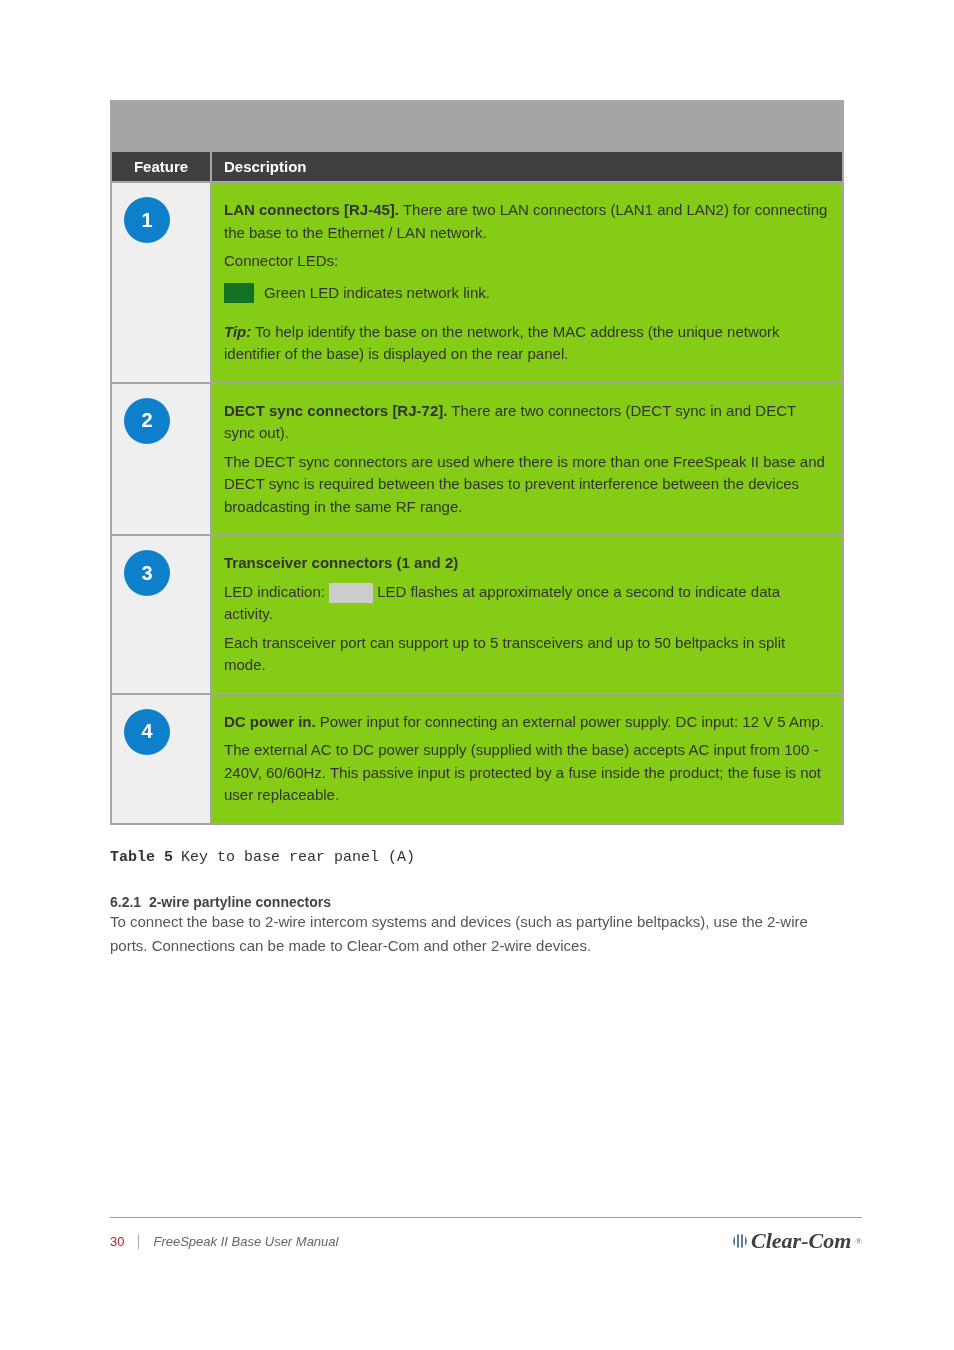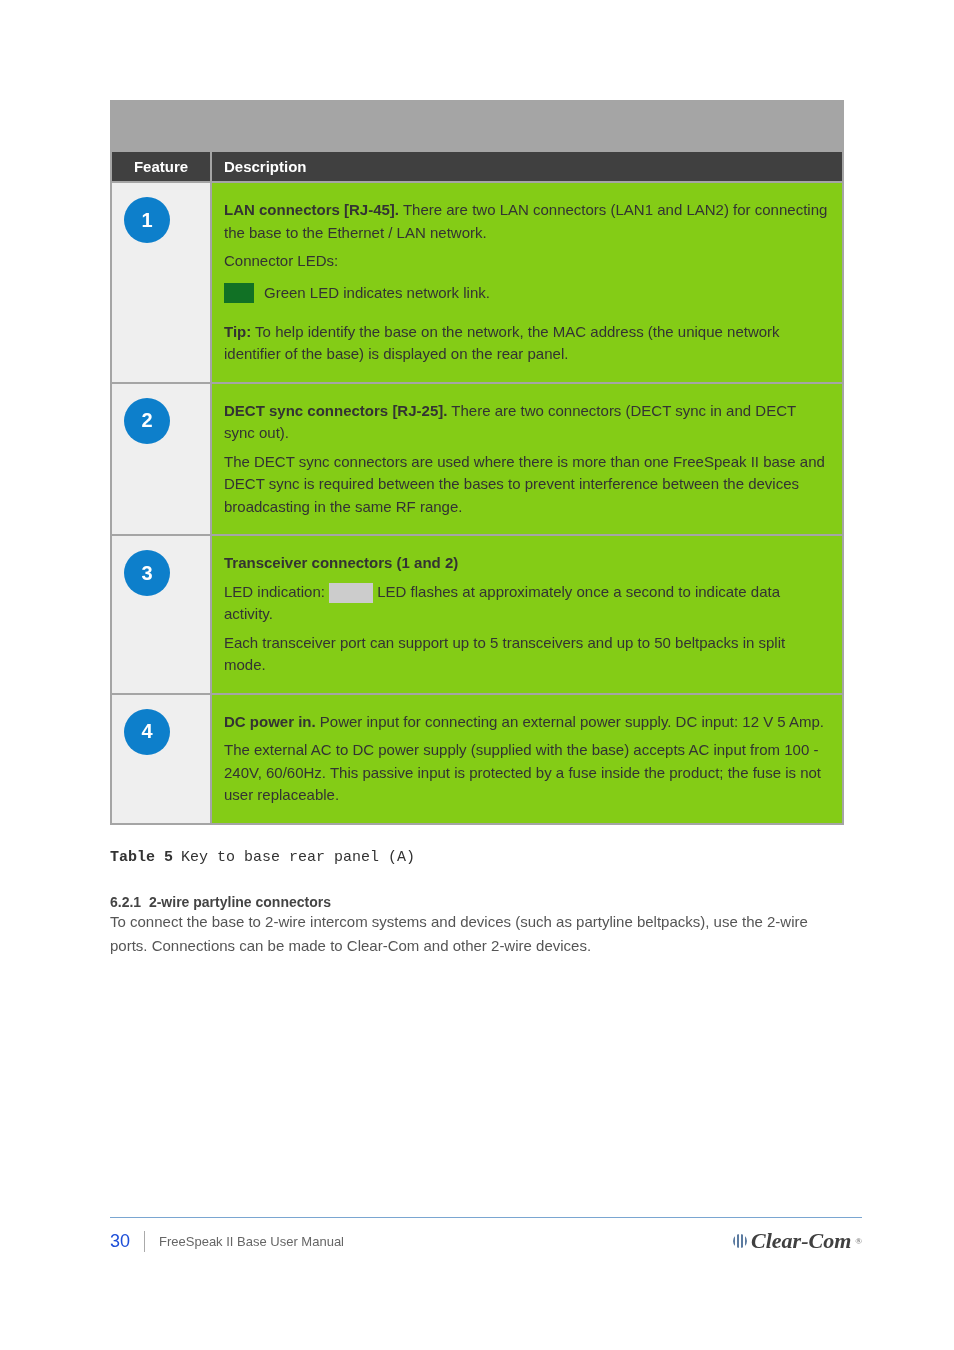--- a/index.html
+++ b/index.html
@@ -59,36 +59,36 @@
   .desc-col p { margin: 6px 0; line-height: 1.5; }
   .desc-col p strong { font-weight: bold; }
   .bullet-line { display: flex; align-items: center; gap: 10px; margin: 10px 0 18px 0; }
   .green-swatch {
     width: 30px; height: 20px; background: #117125; flex: 0 0 30px;
   }
   .led-swatch {
     display: inline-block; width: 44px; height: 20px; background: #ccc; vertical-align: middle;
   }
   .tip { margin-top: 12px; }
-  .tip .tip-label { font-weight: bold; }
+  .tip .tip-label { font-weight: bold; font-style: italic; }
   .caption-wrap { margin-top: 24px; display: flex; gap: 8px; font-family: Liberation Mono, monospace; }
   .caption-wrap .tbl { font-weight: bold; }
   .subsection { margin-top: 28px; font-family: Arial, sans-serif; }
   .subsection h3 { font-size: 14px; font-weight: bold; color: #444; }
   .subsection p { margin-top: 0; line-height: 1.6; color: #555; }
   .footer {
     position: absolute;
     bottom: 96px;
     left: 110px;
     right: 92px;
   }
   .footer hr { border: none; border-top: 1px solid #7aa6d1; margin-bottom: 10px; }
   .footer-row { display: flex; align-items: center; }
-  .pg-num { font-size: 18px; color: #1d4ed8; padding-right: 14px; border-right: 1px solid #aaa; }
-  .doc-title { font-size: 13px; color: #666; padding-left: 14px; flex: 1; }
+  .pg-num { font-size: 13px; color: #b91c1c; padding-right: 14px; border-right: 1px solid #aaa; }
+  .doc-title { font-size: 13px; color: #666; padding-left: 14px; flex: 1; font-style: italic; }
   .logo {
     font-family: 'Brush Script MT', cursive;
     font-style: italic;
     font-weight: bold;
     font-size: 22px;
     color: #404040;
     display: flex;
     align-items: center;
     gap: 4px;
   }
@@ -122,21 +122,21 @@
             <span class="green-swatch"></span>
             <span>Green LED indicates network link.</span>
           </div>
           <p class="tip"><span class="tip-label">Tip:</span><span> To help identify the base on the network, the MAC address (the unique network identifier of the base) is displayed on the rear panel.</span></p>
         </td>
       </tr>
 
       <tr>
         <td class="feature-col"><div class="circle">2</div></td>
         <td class="desc-col">
-          <p><strong>DECT sync connectors [RJ-25].</strong><span> There are two connectors (DECT sync in and DECT sync out).</span></p>
+          <p><strong>DECT sync connectors [RJ-72].</strong><span> There are two connectors (DECT sync in and DECT sync out).</span></p>
           <p>The DECT sync connectors are used where there is more than one FreeSpeak II base and DECT sync is required between the bases to prevent interference between the devices broadcasting in the same RF range.</p>
         </td>
       </tr>
 
       <tr>
         <td class="feature-col"><div class="circle">3</div></td>
         <td class="desc-col">
           <p><strong>Transceiver connectors (1 and 2)</strong></p>
           <p>
             <span>LED indication:</span>

